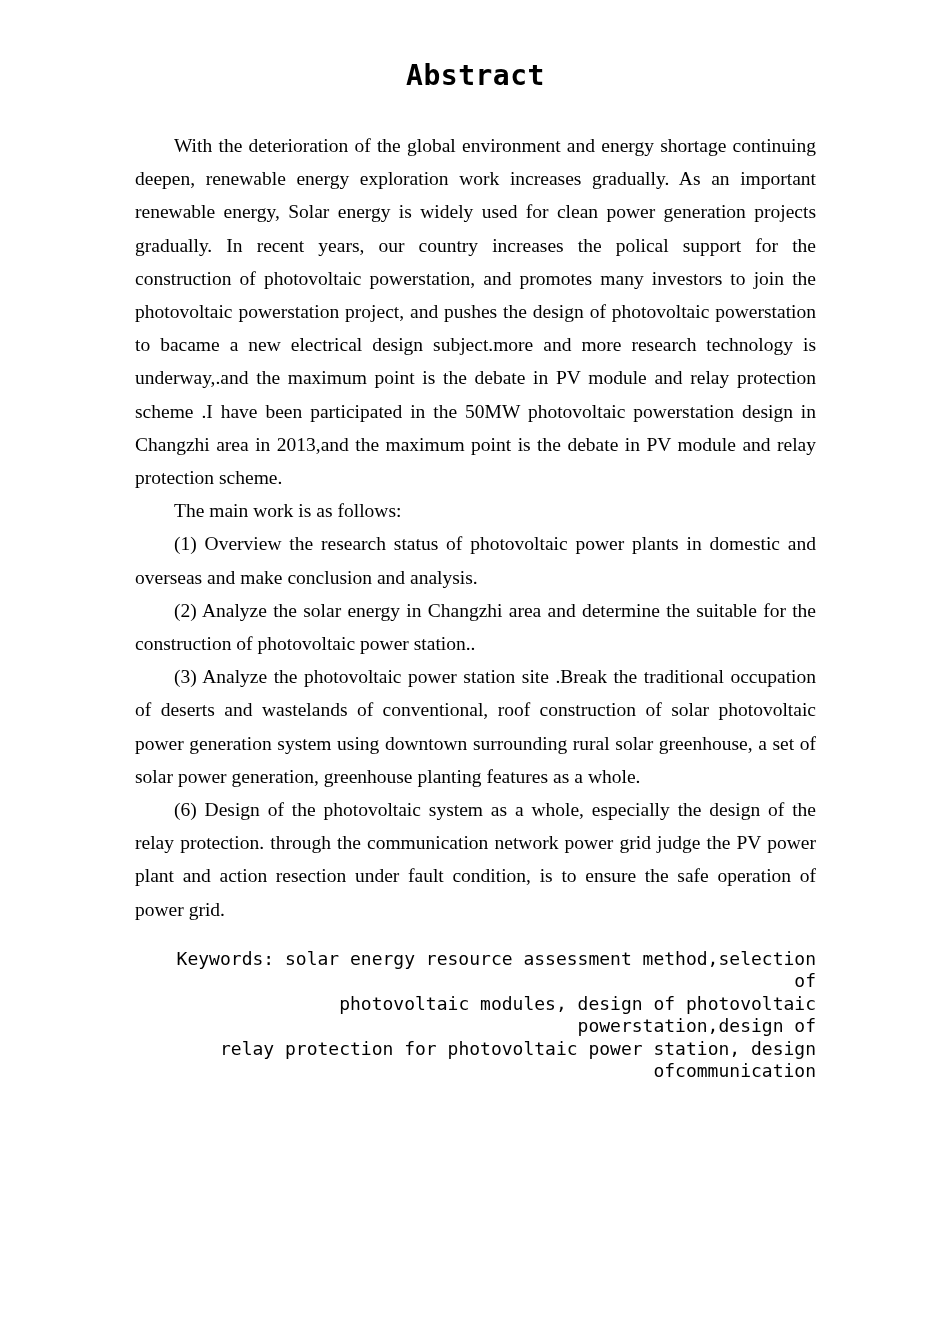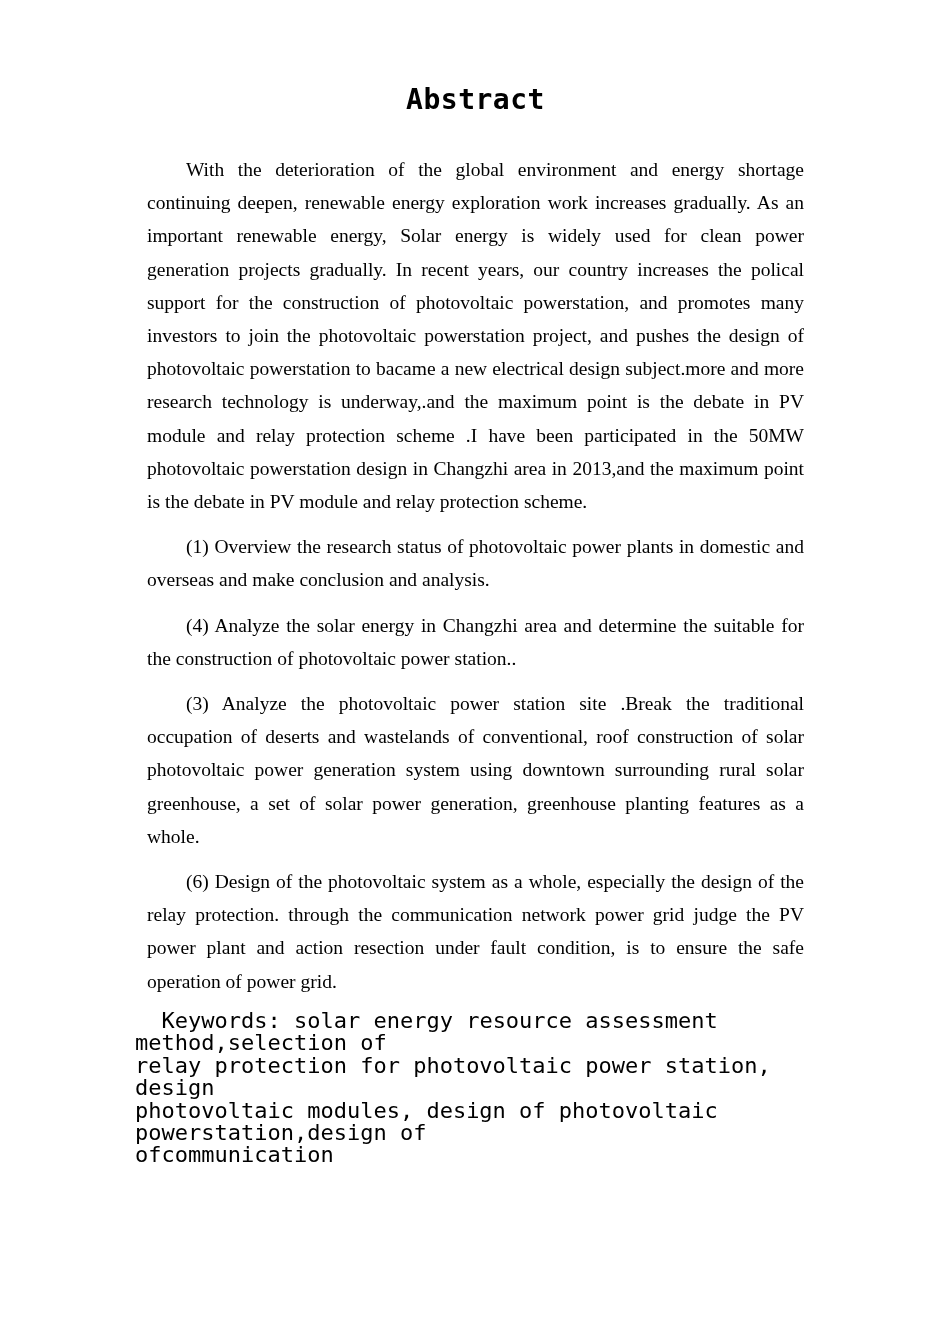--- a/index.html
+++ b/index.html
@@ -28,60 +28,62 @@
     width: 681px;
   }
   .doc-title {
     font-family: "DejaVu Sans Mono", "Liberation Mono", monospace;
     font-weight: bold;
     font-size: 28px;
     line-height: 34px;
     text-align: center;
     letter-spacing: 0.5px;
     margin: 0;
-    padding-top: 83px;
+    padding-top: 59px;
   }
   .body-block {
     margin-top: 36px;
   }
   p.para {
-    margin: 12px;
+    margin: 0;
     font-size: 19.5px;
     line-height: 33.2px;
     text-align: justify;
     text-justify: inter-word;
     text-indent: 39px;
     word-spacing: 0.1px;
     hyphens: none;
   }
   p.para.last-justify {
     text-align-last: left;
   }
   .keywords {
+    margin-top: 22px;
     font-family: "DejaVu Sans Mono", "Liberation Mono", monospace;
-    font-size: 22px;
+    font-size: 18px;
     line-height: 22.4px;
     white-space: pre-wrap;
-    text-align: left;
+    text-align: right;
     letter-spacing: 0px;
   }
   .kw-line { display: block; }
 </style>
 </head>
 <body>
 
 <div class="page">
   <div class="content">
 
     <h1 class="doc-title">Abstract</h1>
 
     <div class="body-block">
       <p class="para">With the deterioration of the global environment and energy shortage continuing deepen, renewable energy exploration work increases gradually. As an important renewable energy, Solar energy is widely used for clean power generation projects gradually. In recent years, our country increases the polical support for the construction of photovoltaic powerstation, and promotes many investors to join the photovoltaic powerstation project, and pushes the design of photovoltaic powerstation to bacame a new electrical design subject.more and more research technology is underway,.and the maximum point is the debate in PV module and relay protection scheme .I have been participated in the 50MW photovoltaic powerstation design in Changzhi area in 2013,and the maximum point is the debate in PV module and relay protection scheme.</p>
+      <p class="para last-justify">The main work is as follows:</p>
       <p class="para">(1) Overview the research status of photovoltaic power plants in domestic and overseas and make conclusion and analysis.</p>
-      <p class="para">(4) Analyze the solar energy in Changzhi area and determine the suitable for the construction of photovoltaic power station..</p>
+      <p class="para">(2) Analyze the solar energy in Changzhi area and determine the suitable for the construction of photovoltaic power station..</p>
       <p class="para">(3) Analyze the photovoltaic power station site .Break the traditional occupation of deserts and wastelands of conventional, roof construction of solar photovoltaic power generation system using downtown surrounding rural solar greenhouse, a set of solar power generation, greenhouse planting features as a whole.</p>
       <p class="para">(6) Design of the photovoltaic system as a whole, especially the design of the relay protection. through the communication network power grid judge the PV power plant and action resection under fault condition, is to ensure the safe operation of power grid.</p>
     </div>
 
-    <div class="keywords"><span class="kw-line">  Keywords: solar energy resource assessment method,selection of</span><span class="kw-line">relay protection for photovoltaic power station, design</span><span class="kw-line">photovoltaic modules, design of photovoltaic powerstation,design of</span><span class="kw-line">ofcommunication</span></div>
+    <div class="keywords"><span class="kw-line">  Keywords: solar energy resource assessment method,selection of</span><span class="kw-line">photovoltaic modules, design of photovoltaic powerstation,design of</span><span class="kw-line">relay protection for photovoltaic power station, design</span><span class="kw-line">ofcommunication</span></div>
 
   </div>
 </div>
 
 </body></html>

